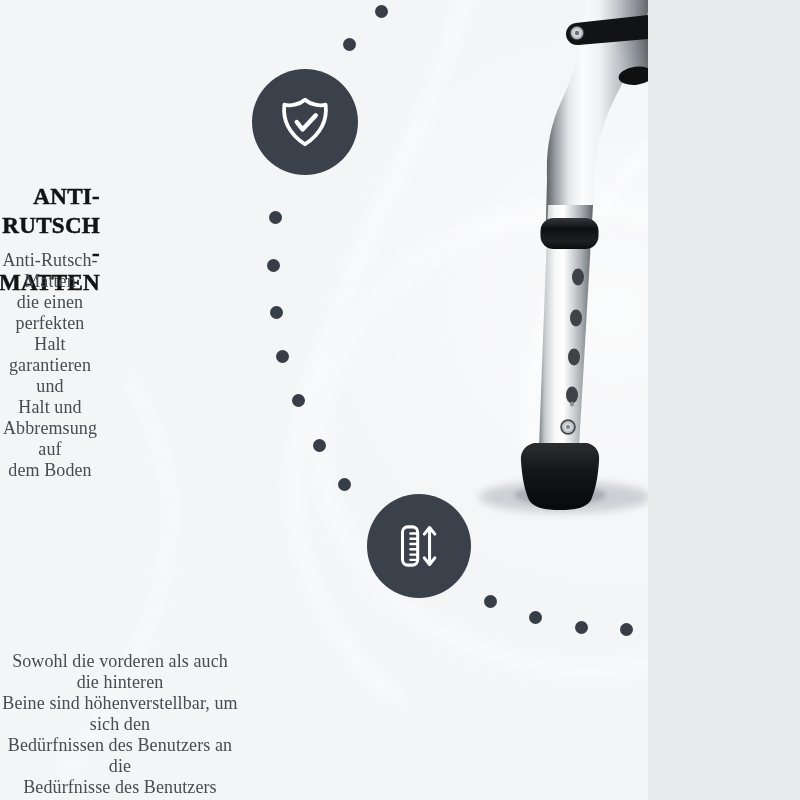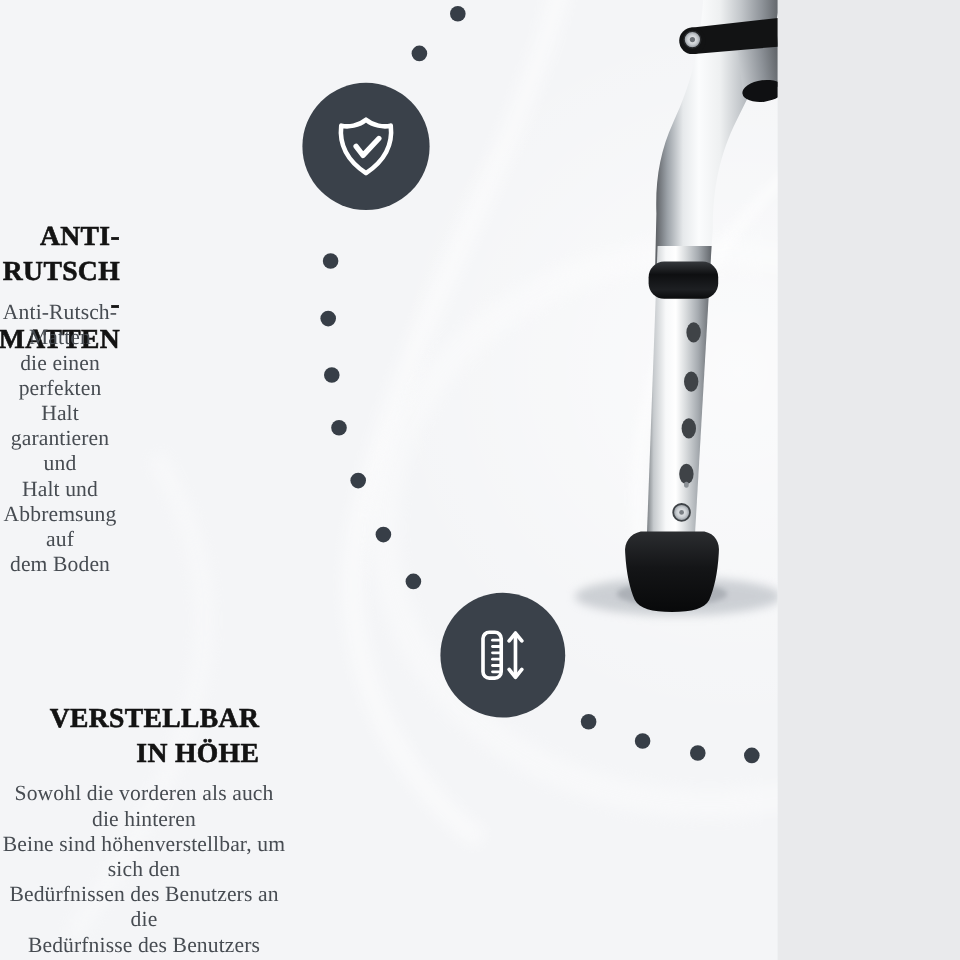--- a/index.html
+++ b/index.html
@@ -188,20 +188,18 @@
         <line x1="47" y1="63" x2="37" y2="63"></line>
         <line x1="47" y1="71" x2="37" y2="71"></line>
       </g>
       <g stroke="#ffffff" stroke-width="4.6" stroke-linecap="round" stroke-linejoin="round" fill="none">
         <line x1="66" y1="26" x2="66" y2="74"></line>
         <path d="M58,32 L66,22 L74,32"></path>
         <path d="M58,68 L66,78 L74,68"></path>
       </g>
     </svg>
   </div>
-  <div class="feature-heading" id="f2-heading">VERSTELLBAR
-IN HÖHE</div>
   <div class="feature-body" id="f2-body">Sowohl die vorderen als auch die hinteren
 Beine sind höhenverstellbar, um sich den
 Bedürfnissen des Benutzers an die
 Bedürfnisse des Benutzers anpassen</div>
 
 </div>
 
 </body></html>

